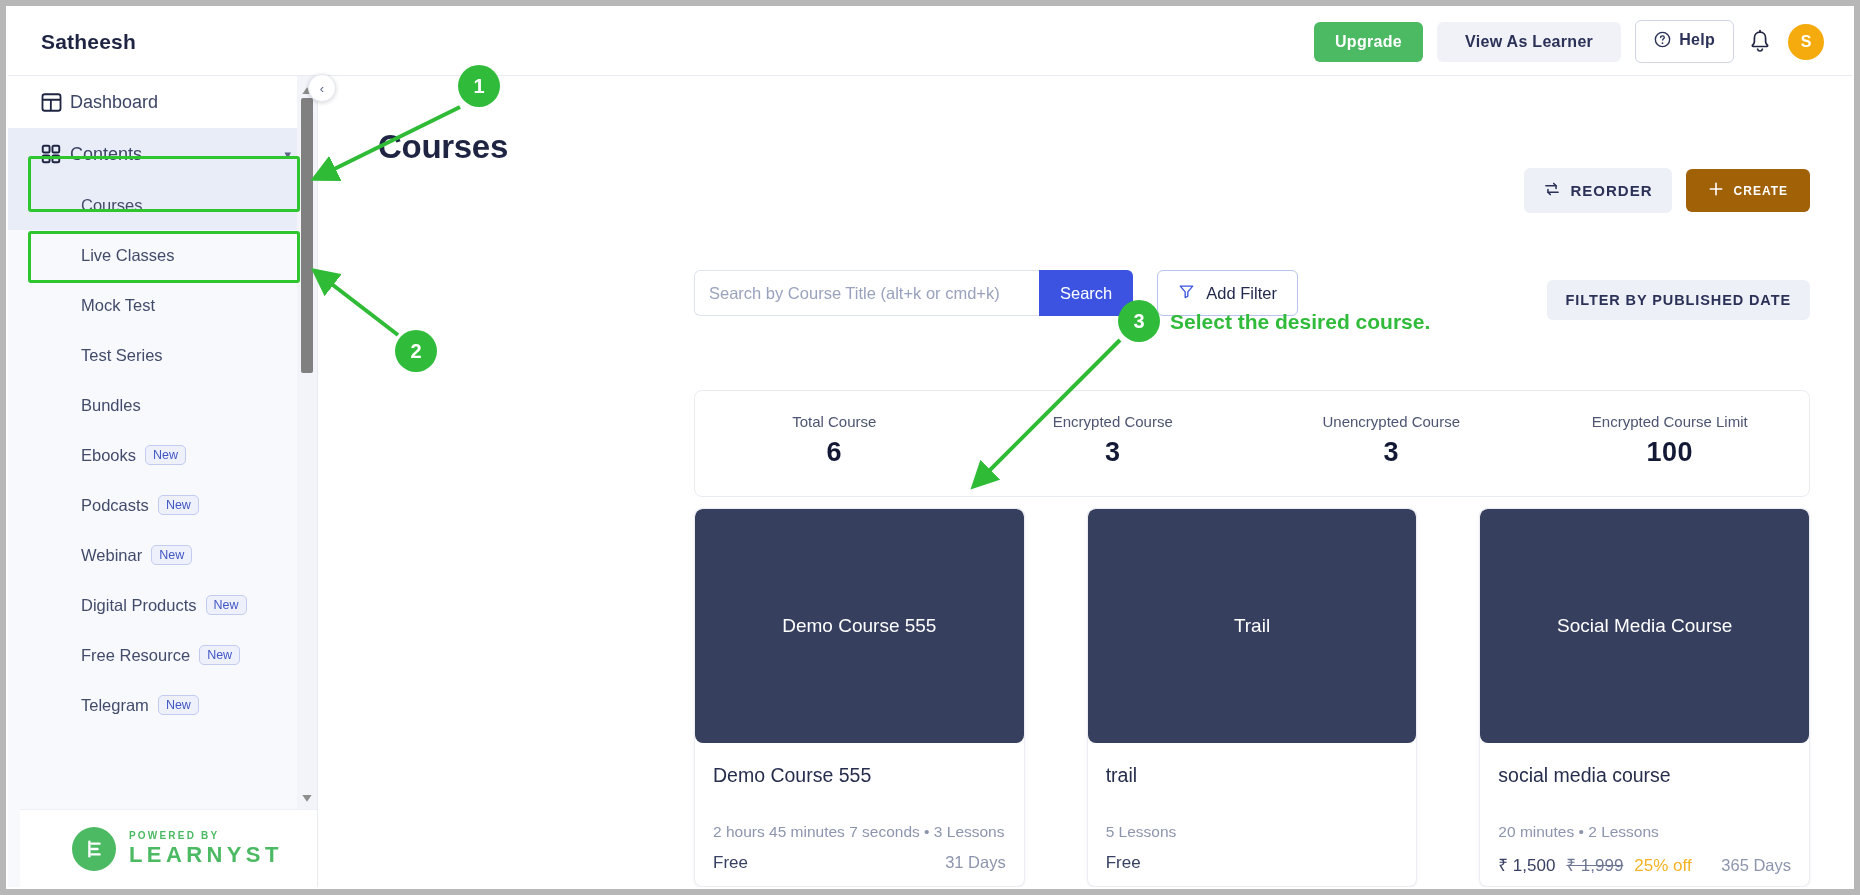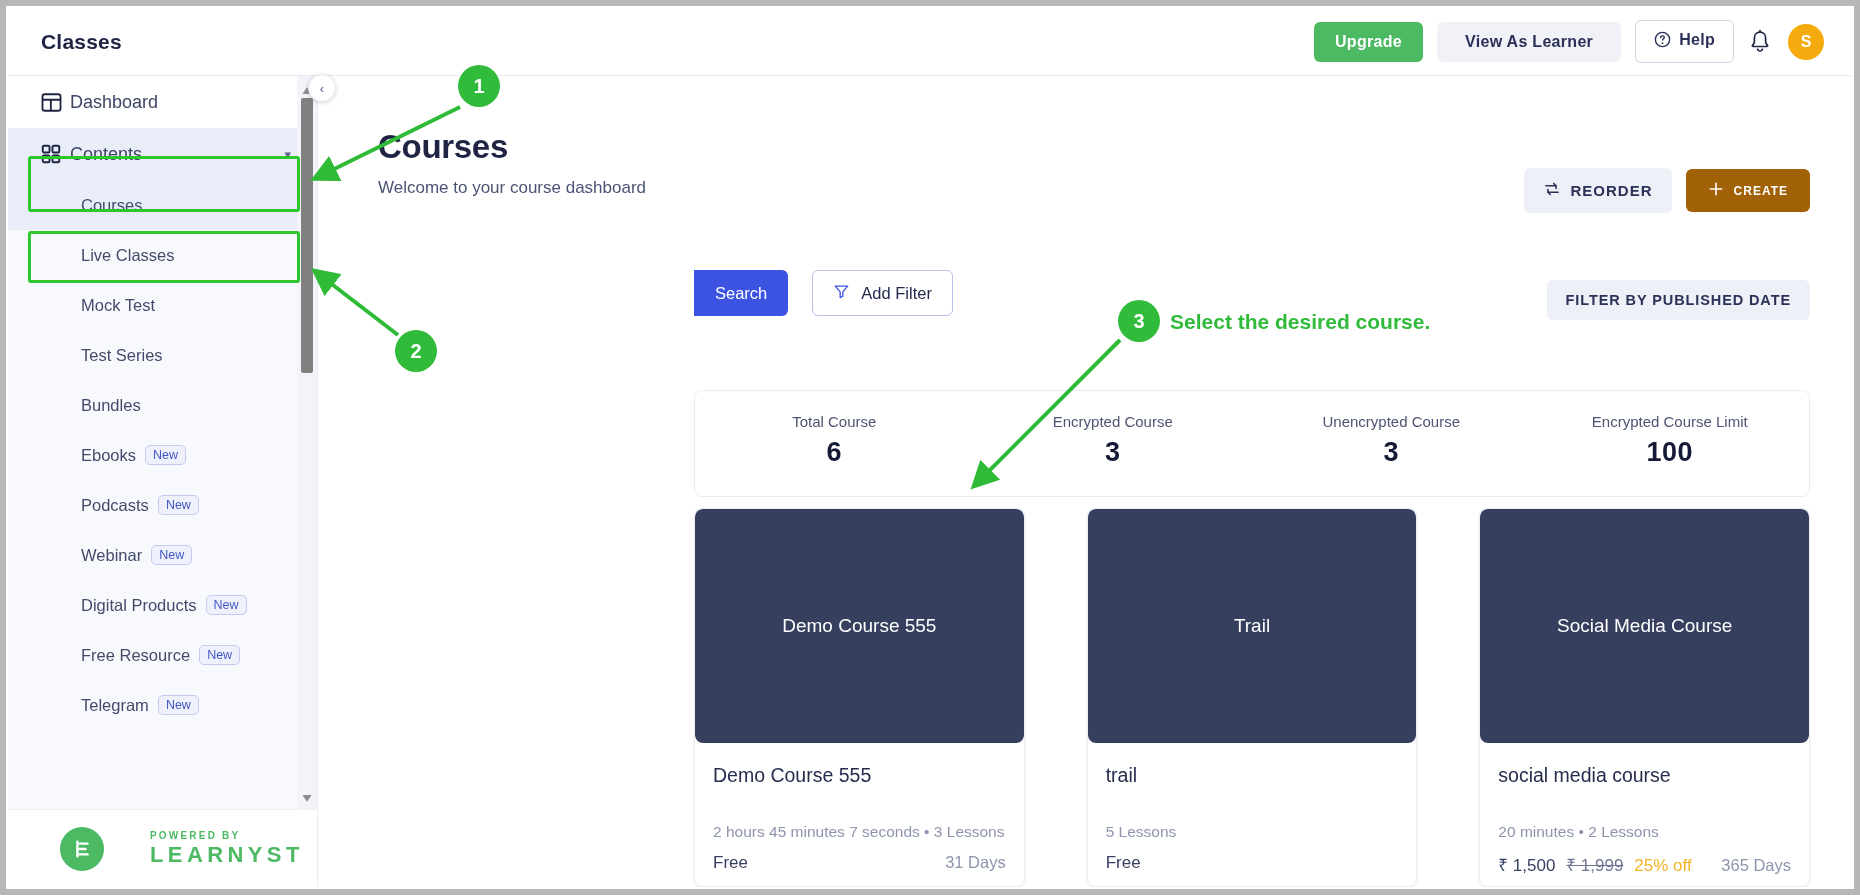--- a/index.html
+++ b/index.html
@@ -126,25 +126,24 @@
   }
   .sb-collapse {
     position: absolute; left: 300px; top: 66px;
     width: 28px; height: 28px; border-radius: 50%;
     background: #fff; border: 1px solid #e6e9f2;
     box-shadow: 0 1px 4px rgba(0,0,0,.16);
     display: flex; align-items: center; justify-content: center;
     color: #5d6587; font-size: 13px; cursor: pointer; z-index: 20;
   }
   .sidebar-footer {
-    position: absolute; left: 0; right: 0; bottom: 0; height: 78px;
+    position: absolute; left: 12px; right: 0; bottom: 0; height: 78px;
     background: #fff;
     display: flex; align-items: center; padding-left: 52px;
     border-top: 1px solid #eef0f5;
-    gap: 33px;
   }
   .lg-circle {
     width: 44px; height: 44px; border-radius: 50%;
     background: #4cb963;
     display: flex; align-items: center; justify-content: center;
   }
   .lg-text { margin-left: 13px; }
   .lg-pow {
     font-size: 10px; font-weight: 700; letter-spacing: 2.2px;
     color: #4cb963; line-height: 12px;
@@ -279,21 +278,21 @@
     z-index: 48; pointer-events: none;
   }
 </style>
 </head>
 <body>
 
 <div class="screen">
   <div class="app">
 
     <div class="topbar">
-      <div class="brand">Classes</div>
+      <div class="brand">Satheesh</div>
       <div class="topbar-right">
         <button class="btn-upgrade">Upgrade</button>
         <button class="btn-view-learner">View As Learner</button>
         <button class="btn-help">
           <span>
             <svg width="17" height="17" viewBox="0 0 20 20" fill="none">
               <circle cx="10" cy="10" r="8.4" stroke="#2b3157" stroke-width="1.6"></circle>
               <path d="M7.8 7.7c0-1.2 1-2 2.2-2s2.1.8 2.1 1.9c0 1.5-2 1.6-2 3.1" stroke="#2b3157" stroke-width="1.6" stroke-linecap="round"></path>
               <circle cx="10" cy="14.3" r="1" fill="#2b3157"></circle>
             </svg>
@@ -404,21 +403,20 @@
           <div class="lg-name">LEARNYST</div>
         </div>
       </div>
     </div>
 
     <div class="sb-collapse">‹</div>
 
     <div class="main">
       <div class="page-head">
         <div class="page-title">Courses</div>
-        <div class="page-sub">Welcome to your course dashboard</div>
       </div>
 
       <div class="head-actions">
         <button class="btn-reorder">
           <span>
             <svg width="18" height="18" viewBox="0 0 20 20" fill="none">
               <path d="M3.2 6.4h11.3l-2.6-2.6M16.8 13.6H5.5l2.6 2.6" stroke="#2b3157" stroke-width="1.7" stroke-linecap="round" stroke-linejoin="round"></path>
               <path d="M14.5 6.4v3M5.5 13.6v-3" stroke="#2b3157" stroke-width="1.7" stroke-linecap="round"></path>
             </svg>
           </span>
@@ -429,20 +427,21 @@
             <svg width="16" height="16" viewBox="0 0 18 18" fill="none">
               <path d="M9 2.6v12.8M2.6 9h12.8" stroke="#fff" stroke-width="1.8" stroke-linecap="round"></path>
             </svg>
           </span>
           <span>CREATE</span>
         </button>
       </div>
     </div>
 
     <div class="search-row" style="left:686px; top:262px;">
+      <input class="search-input" type="text" placeholder="Search by Course Title (alt+k or cmd+k)" style="">
       <button class="btn-search">Search</button>
       <button class="btn-addfilter">
         <span>
           <svg width="17" height="17" viewBox="0 0 18 18" fill="none">
             <path d="M2.4 3.3h13.2L10.4 9.4v4.6L7.6 15.4V9.4Z" stroke="#3b53e0" stroke-width="1.4" stroke-linejoin="round"></path>
           </svg>
         </span>
         <span>Add Filter</span>
       </button>
     </div>

